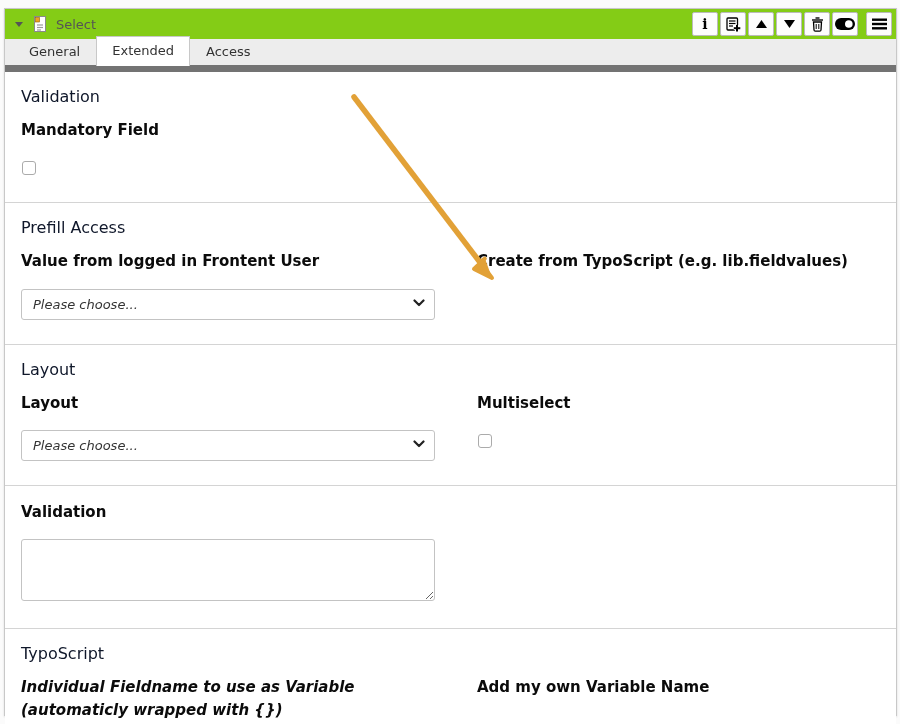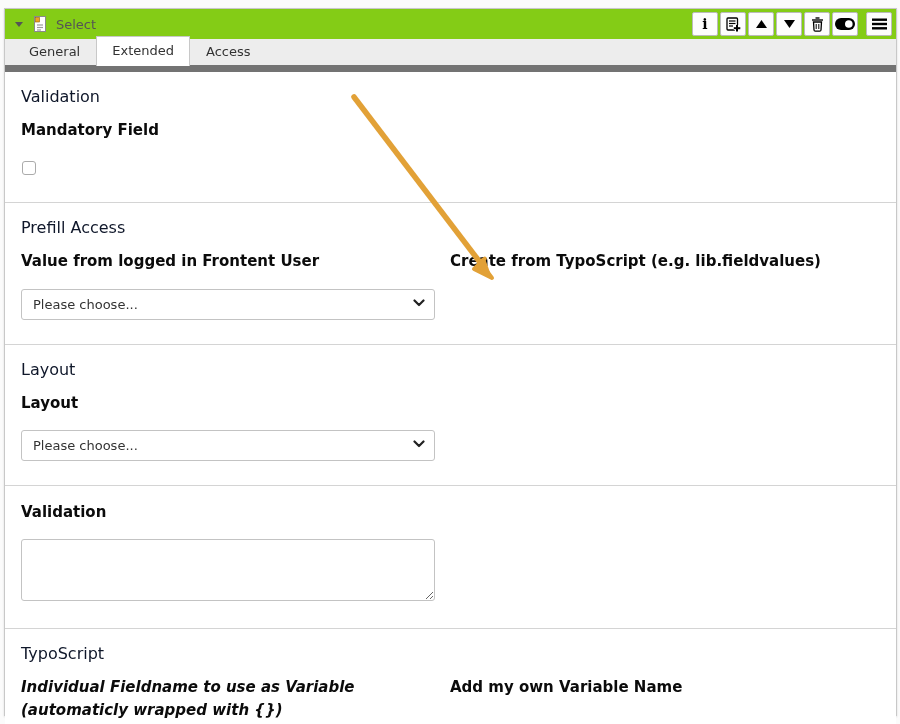--- a/index.html
+++ b/index.html
@@ -77,38 +77,38 @@
   }
   .section:last-child { border-bottom:none; }
   .sec-h {
     font-size:16px; font-weight:400; color:#0f172a;
     margin:0 0 13px;
   }
   .flabel {
     font-size:15px; font-weight:700; color:#0b0b0b;
     margin:0 0 15px; line-height:1.55;
   }
-  .row { display:flex; gap:15px; }
+  .row { display:flex; gap:42px; }
   .col { width:414px; flex:0 0 414px; }
 
   .checkbox {
     appearance:none; -webkit-appearance:none;
     width:14px; height:14px;
     border:1px solid #ababab; border-radius:3px;
     background:#fff; margin:4px 0 0 1px; cursor:pointer;
   }
 
   .select-wrap { position:relative; }
   select.control {
     appearance:none; -webkit-appearance:none;
     width:100%; height:31px;
     border:1px solid #c3c3c3; border-radius:3px;
     background:#fff; color:#333;
     font-family:inherit; font-size:13px;
-    padding:0 28px 0 11px; cursor:pointer;
+    padding:0 28px 0 11px; cursor:pointer;font-style:italic;
   }
   .chev { position:absolute; right:10px; top:10px; pointer-events:none; display:flex; }
 
   .input-wrap { position:relative; }
   input.control {
     width:100%; height:31px;
     border:1px solid #c3c3c3; border-radius:3px;
     background:#fff; color:#333;
     font-family:inherit; font-size:13px;
     padding:0 28px 0 11px;
@@ -269,20 +269,24 @@
             <select class="control">
               <option>Please choose...</option>
             </select>
             <span class="chev">
               <svg width="12" height="8" viewBox="0 0 12 8">
                   <path d="M1.5 1.5 L6 6 L10.5 1.5" fill="none" stroke="#222" stroke-width="2.2" stroke-linecap="round" stroke-linejoin="round"></path>
                 </svg>
             </span>
           </div>
         </div>
+        <div class="col">
+          <div class="flabel">Multiselect</div>
+          <input type="checkbox" class="checkbox" style="">
+        </div>
       </div>
     </div>
 
     <div class="section">
       <div class="flabel">Validation</div>
       <div class="col">
         <textarea class="control" style=""></textarea>
       </div>
     </div>
 

